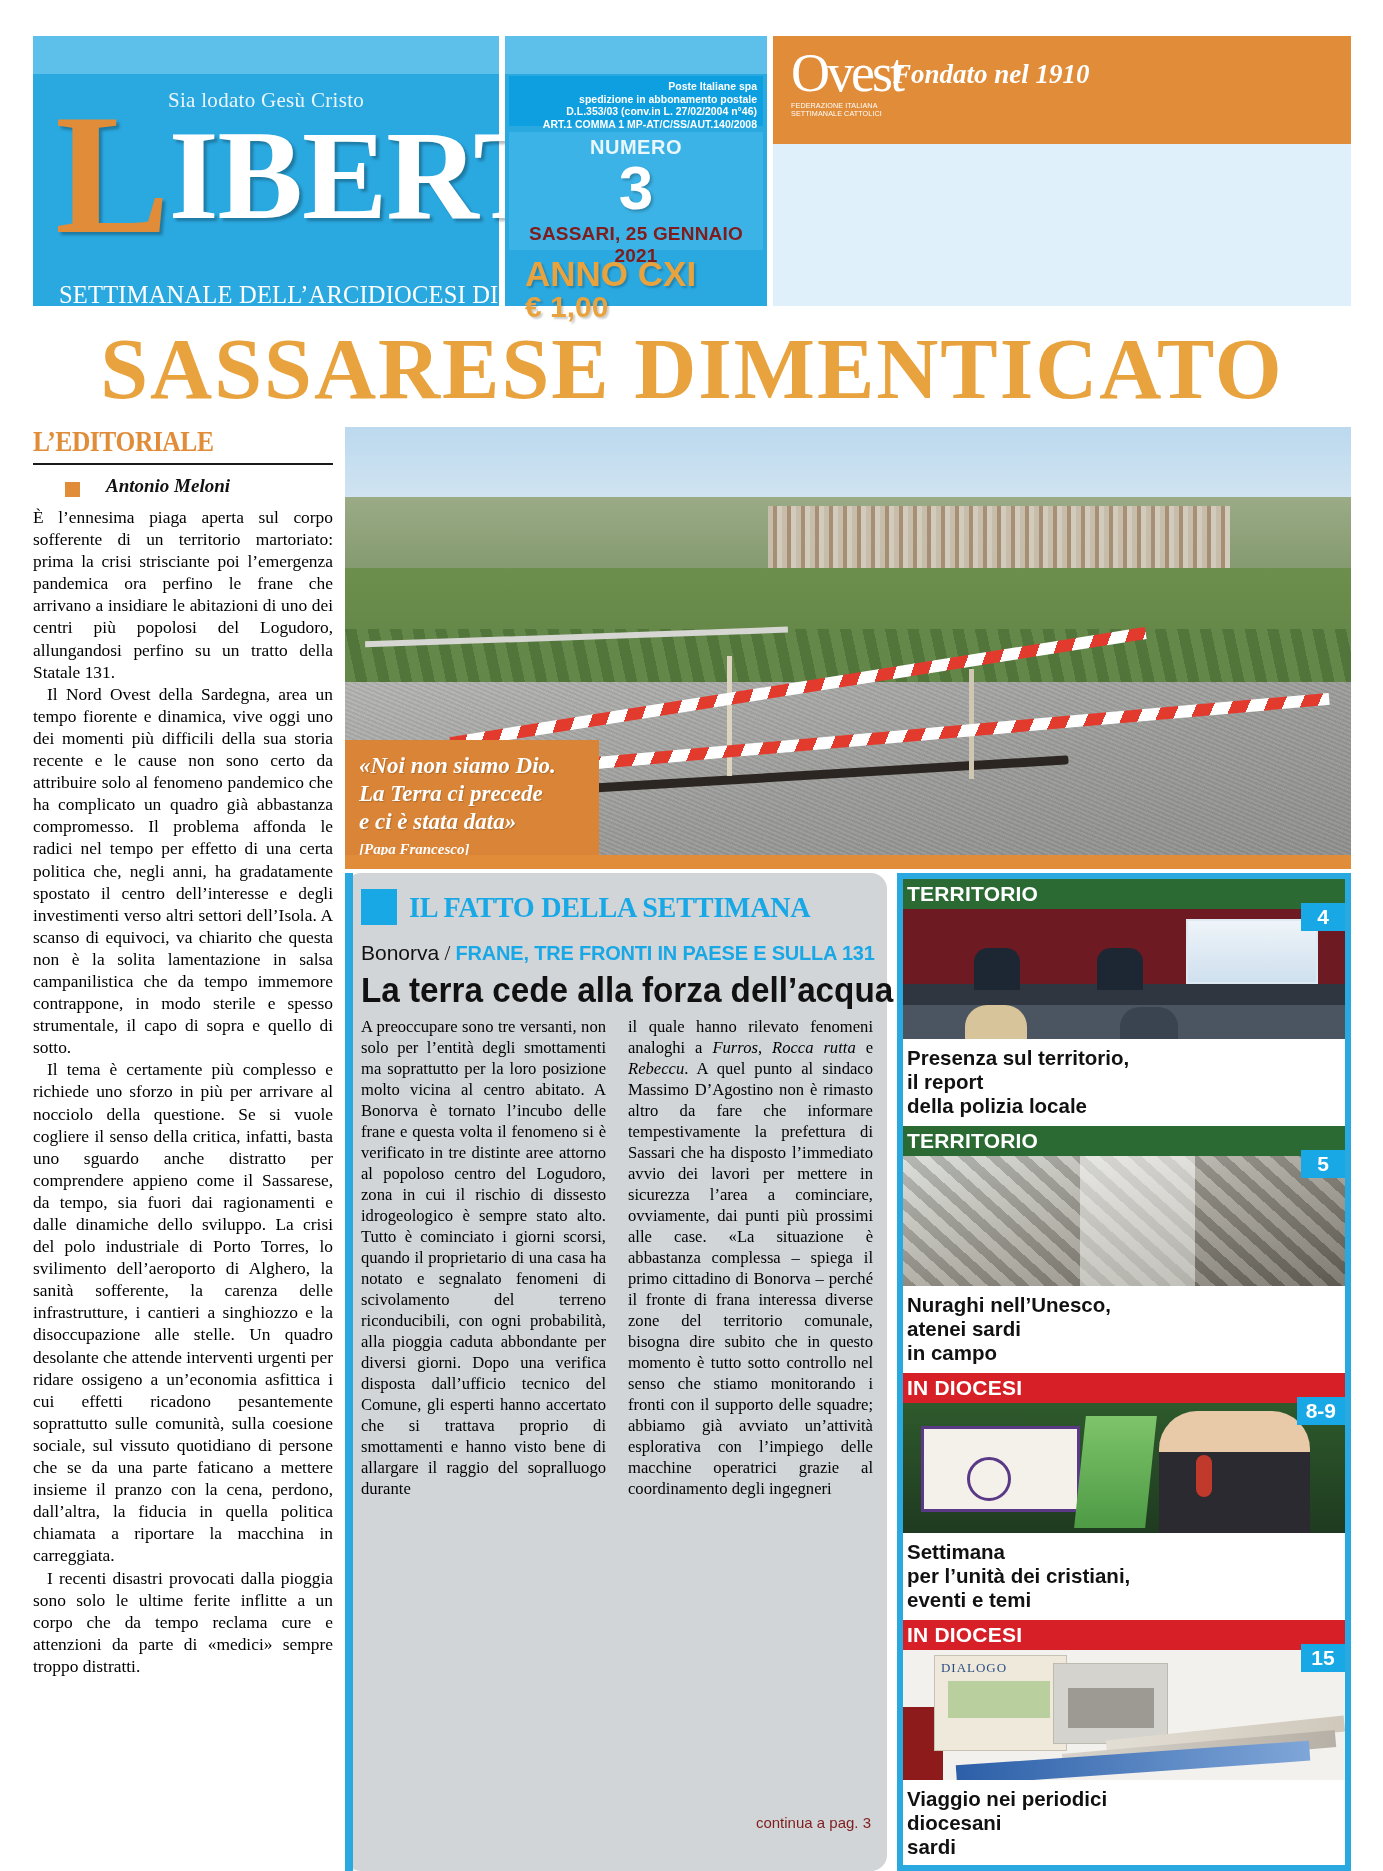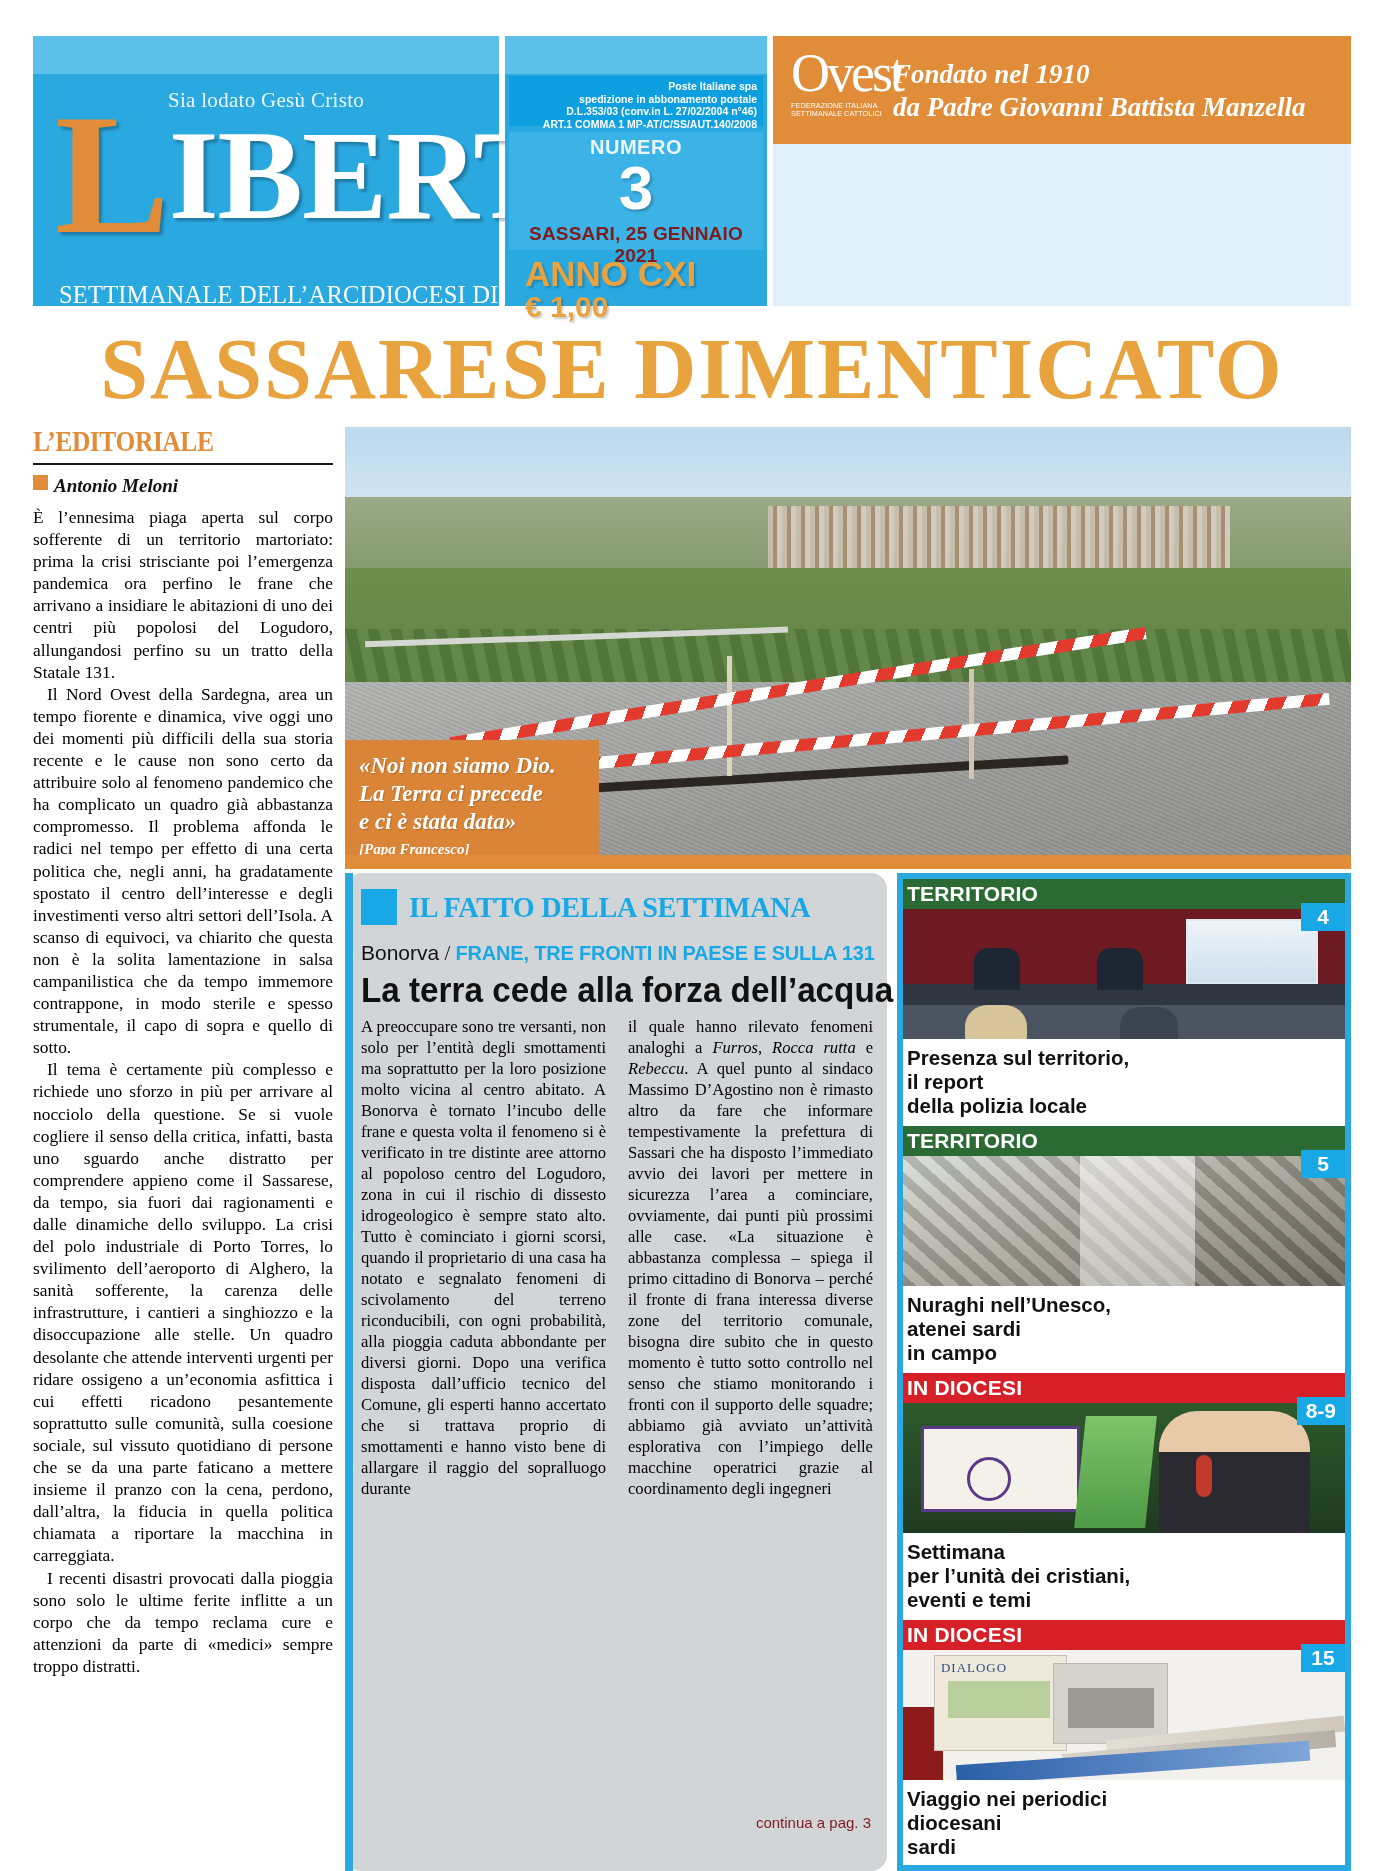--- a/index.html
+++ b/index.html
@@ -114,21 +114,21 @@
   }
 
   
   .edit-col { position: absolute; left: 33px; top: 425px; width: 300px; }
   .edit-kicker {
     font-family: "Liberation Serif", serif; font-weight: bold;
     font-size: 29px; color: #e08c38; letter-spacing: -.5px;
     transform: scaleX(.88); transform-origin: left center;
   }
   .edit-rule { width: 300px; height: 2px; background: #1a1a1a; margin: 5px 0 10px 0; }
-  .edit-byline { display: flex; align-items: flex-start; gap: 6px; margin-bottom: 9px; }
+  .edit-byline { display: flex; align-items: flex-end; gap: 26px; margin-bottom: 9px; margin-left: 32px; }
   .edit-sq { width: 15px; height: 15px; background: #e08c38; display: block; }
   .edit-author {
     font-family: "Liberation Serif", serif; font-style: italic; font-weight: bold;
     font-size: 19px; color: #111;
   }
   .edit-body {
     font-family: "Liberation Serif", serif; font-size: 17.4px; line-height: 22.1px;
     color: #000; text-align: justify; hyphens: auto;
   }
   .edit-body p { text-indent: 14px; margin: 0; }
@@ -324,21 +324,20 @@
 
     <div class="mh-right">
       <div class="mh-right-band"></div>
       <div class="fisc-logo">
         <div class="fisc-glyph">Ovest</div>
         <div class="fisc-cap">FEDERAZIONE ITALIANA</div>
         <div class="fisc-cap">SETTIMANALE CATTOLICI</div>
       </div>
       <div class="mh-found">
         <div>Fondato nel 1910</div>
-        <div>da Padre Giovanni Battista Manzella</div>
       </div>
     </div>
   </div>
 
   <div class="banner">SASSARESE DIMENTICATO</div>
 
   <div class="edit-col">
     <div class="edit-kicker">L’EDITORIALE</div>
     <div class="edit-rule"></div>
     <div class="edit-byline">

